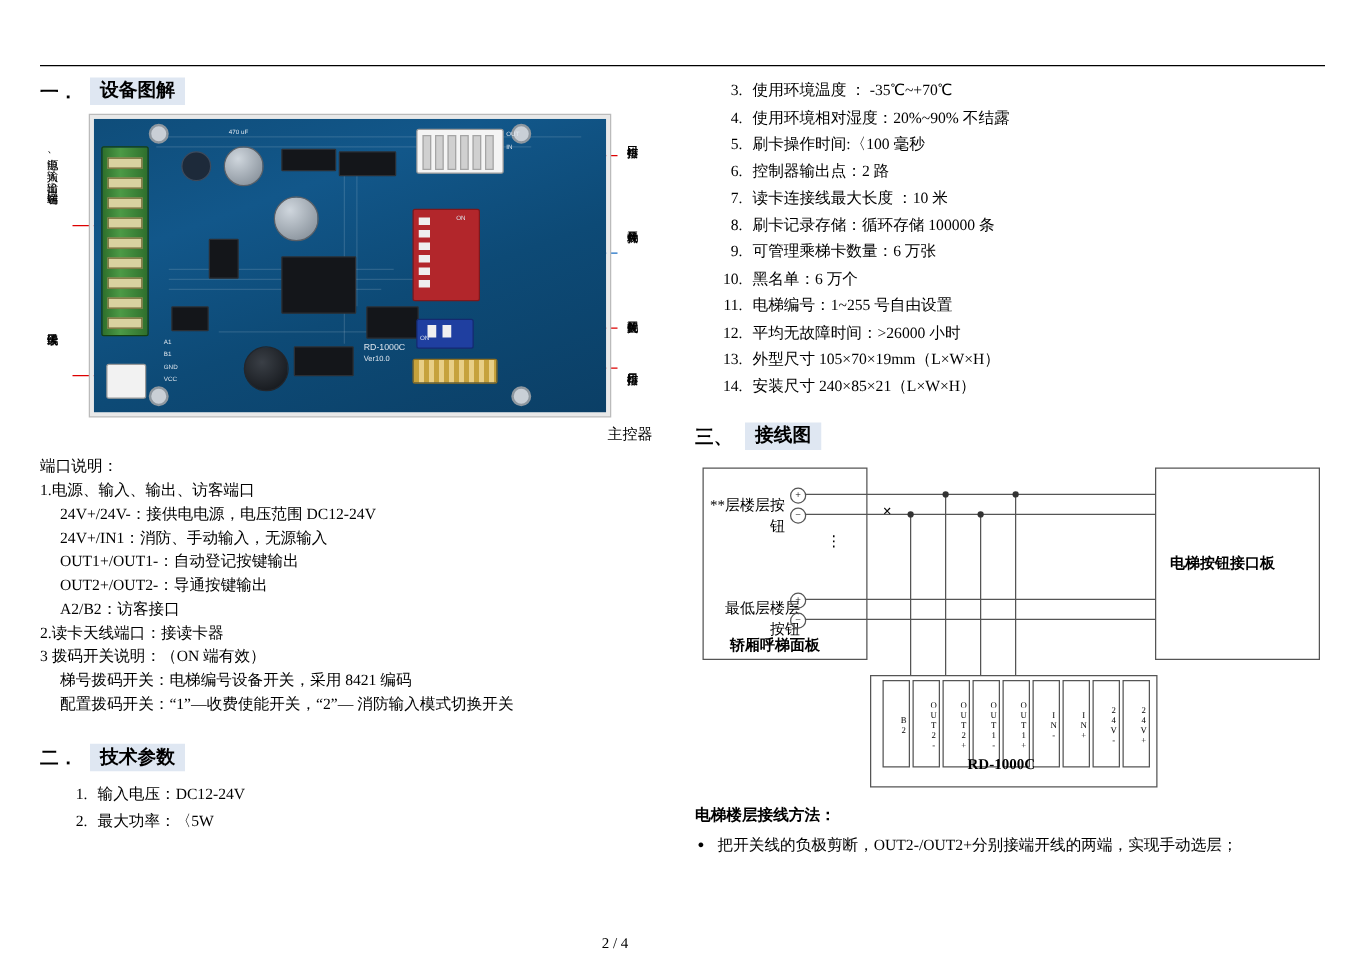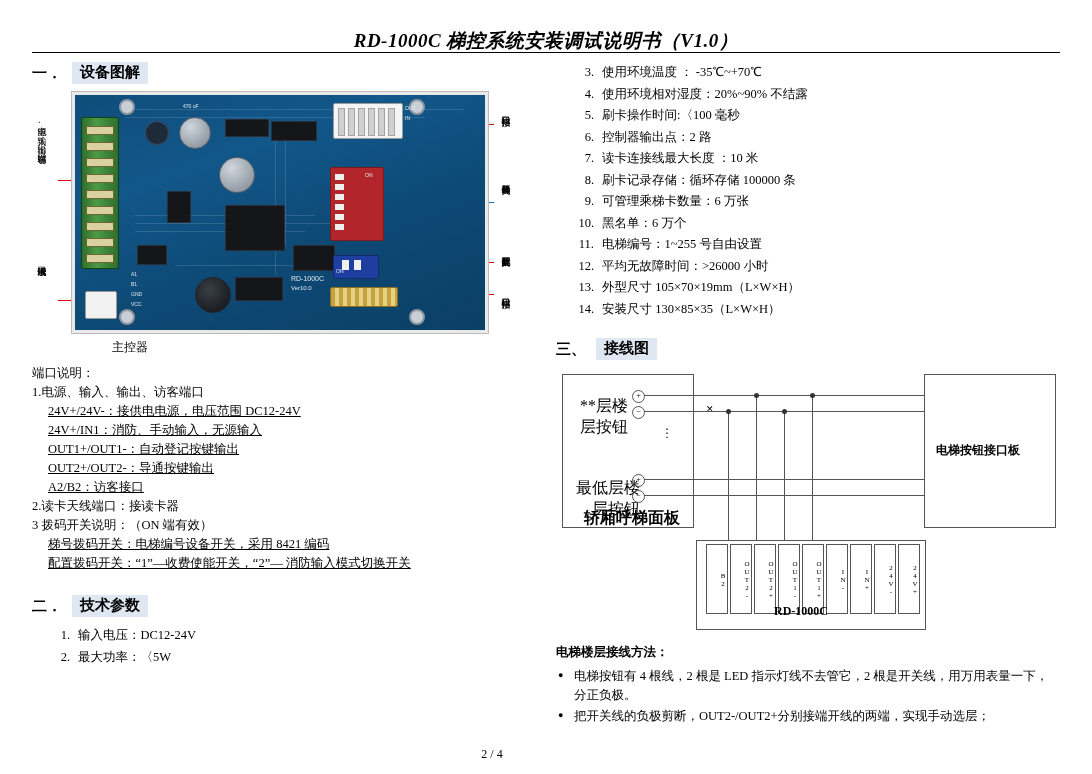--- a/index.html
+++ b/index.html
@@ -84,65 +84,64 @@
     background:repeating-linear-gradient(90deg,#c6a23c 0 4px,#e8cf86 4px 8px);
     border:1px solid #8d6f22;border-radius:2px;
   }
   .buzzer{
     position:absolute;left:120px;top:182px;width:34px;height:34px;border-radius:50%;
     background:radial-gradient(circle at 40% 35%,#3a3f46,#0e1115);border:1px solid #22262c;
   }
   .silk{position:absolute;color:#dfe7ef;font-size:5px;font-family:"Liberation Sans",sans-serif;}
   .screwhole{position:absolute;width:12px;height:12px;border-radius:50%;background:#c9cfd6;border:2px solid #8e979f;}
   .board-cap{
-    text-align:left;width:410px;margin-left:40px;margin-top:6px;font-size:12px;
+    text-align:right;width:410px;margin-left:40px;margin-top:6px;font-size:12px;
   }
   
   .callout-v{
     position:absolute;font-size:9px;line-height:11px;writing-mode:vertical-rl;
     text-orientation:upright;white-space:nowrap;
   }
   .arrow-h{position:absolute;height:0;border-top:1px solid #d00;}
   .arrow-h.blue{border-top:1px solid #1b6fc4;}
   .arrow-head{position:absolute;width:0;height:0;}
 
   
   .tblock{font-size:12.5px;line-height:19px;}
-  .tblock .ind1{padding-left:16px;text-decoration:underline;}
+  .tblock .ind1{padding-left:16px;}
 
   ol.num{margin:2px 0 0 0;padding-left:0;list-style:none;}
   ol.num li{
     font-size:12.5px;line-height:21.5px;position:relative;padding-left:46px;
   }
   ol.num li .n{position:absolute;left:12px;width:26px;text-align:right;}
 
   
   .spec-list li{line-height:22px;}
 
   
   .wire{position:relative;width:504px;height:268px;margin-top:6px;}
   .wbox{position:absolute;border:1px solid #555;background:#fff;}
-  .wlabel{position:absolute;font-size:16px;}
+  .wlabel{position:absolute;font-size:12px;}
   .wline{position:absolute;background:#555;}
   .dot{position:absolute;width:5px;height:5px;border-radius:50%;background:#333;}
   .term{position:absolute;width:11px;height:11px;border-radius:50%;border:1px solid #555;font-size:8px;line-height:10px;text-align:center;}
   .vterm{position:absolute;border:1px solid #555;width:20px;height:66px;font-size:7px;writing-mode:vertical-rl;text-orientation:upright;text-align:center;padding-top:2px;}
   .rdname{position:absolute;font-size:12px;font-weight:bold;}
 
   .bullets{font-size:12.5px;line-height:19px;margin-top:6px;}
   .bullets .b{position:relative;padding-left:18px;margin-bottom:2px;}
   .bullets .b:before{content:"●";position:absolute;left:2px;top:-1px;font-size:9px;}
   .subhead{font-weight:bold;font-size:12.5px;margin-top:8px;}
 </style>
 </head>
 <body>
 
 <div class="page">
 
-  <div class="doc-title">RD-1000C 梯控系统安装调试说明书（V1.0）</div>
   <div class="title-rule"></div>
 
   <div class="col-left">
 
     <div class="sec-head">
       <span class="sec-num">一．</span>
       <span class="sec-label">设备图解</span>
     </div>
 
     <div class="board-wrap">
@@ -281,21 +280,21 @@
       <li><span class="n">4.</span><span>使用环境相对湿度：20%~90% 不结露</span></li>
       <li><span class="n">5.</span><span>刷卡操作时间:〈100 毫秒</span></li>
       <li><span class="n">6.</span><span>控制器输出点：2 路</span></li>
       <li><span class="n">7.</span><span>读卡连接线最大长度 ：10 米</span></li>
       <li><span class="n">8.</span><span>刷卡记录存储：循环存储 100000 条</span></li>
       <li><span class="n">9.</span><span>可管理乘梯卡数量：6 万张</span></li>
       <li><span class="n">10.</span><span>黑名单：6 万个</span></li>
       <li><span class="n">11.</span><span>电梯编号：1~255 号自由设置</span></li>
       <li><span class="n">12.</span><span>平均无故障时间：&gt;26000 小时</span></li>
       <li><span class="n">13.</span><span>外型尺寸        105×70×19mm（L×W×H）</span></li>
-      <li><span class="n">14.</span><span>安装尺寸        130×85×35（L×W×H）</span></li>
+      <li><span class="n">14.</span><span>安装尺寸        240×85×21（L×W×H）</span></li>
       <li><span class="n"></span><span></span></li>
       <li><span class="n"></span><span></span></li>
     </ol>
 
     <div class="sec-head" style="margin-top:18px;">
       <span class="sec-num">三、</span>
       <span class="sec-label">接线图</span>
     </div>
 
     <div class="wire">
@@ -338,19 +337,18 @@
       <div class="vterm" style="left:246px;top:176px;">OUT1+</div>
       <div class="vterm" style="left:270px;top:176px;">IN-</div>
       <div class="vterm" style="left:294px;top:176px;">IN+</div>
       <div class="vterm" style="left:318px;top:176px;">24V-</div>
       <div class="vterm" style="left:342px;top:176px;">24V+</div>
       <div class="rdname" style="left:218px;top:236px;">RD-1000C</div>
     </div>
 
     <div class="subhead">电梯楼层接线方法：</div>
     <div class="bullets">
-      <div class="b">电梯按钮有 4 根线，2 根是 LED 指示灯线不去管它，2 根是开关线，用万用表量一下，分正负极。</div>
       <div class="b">把开关线的负极剪断，OUT2-/OUT2+分别接端开线的两端，实现手动选层；</div>
     </div>
   </div>
 
   <div class="page-num">2 / 4</div>
 </div>
 
 </body></html>

